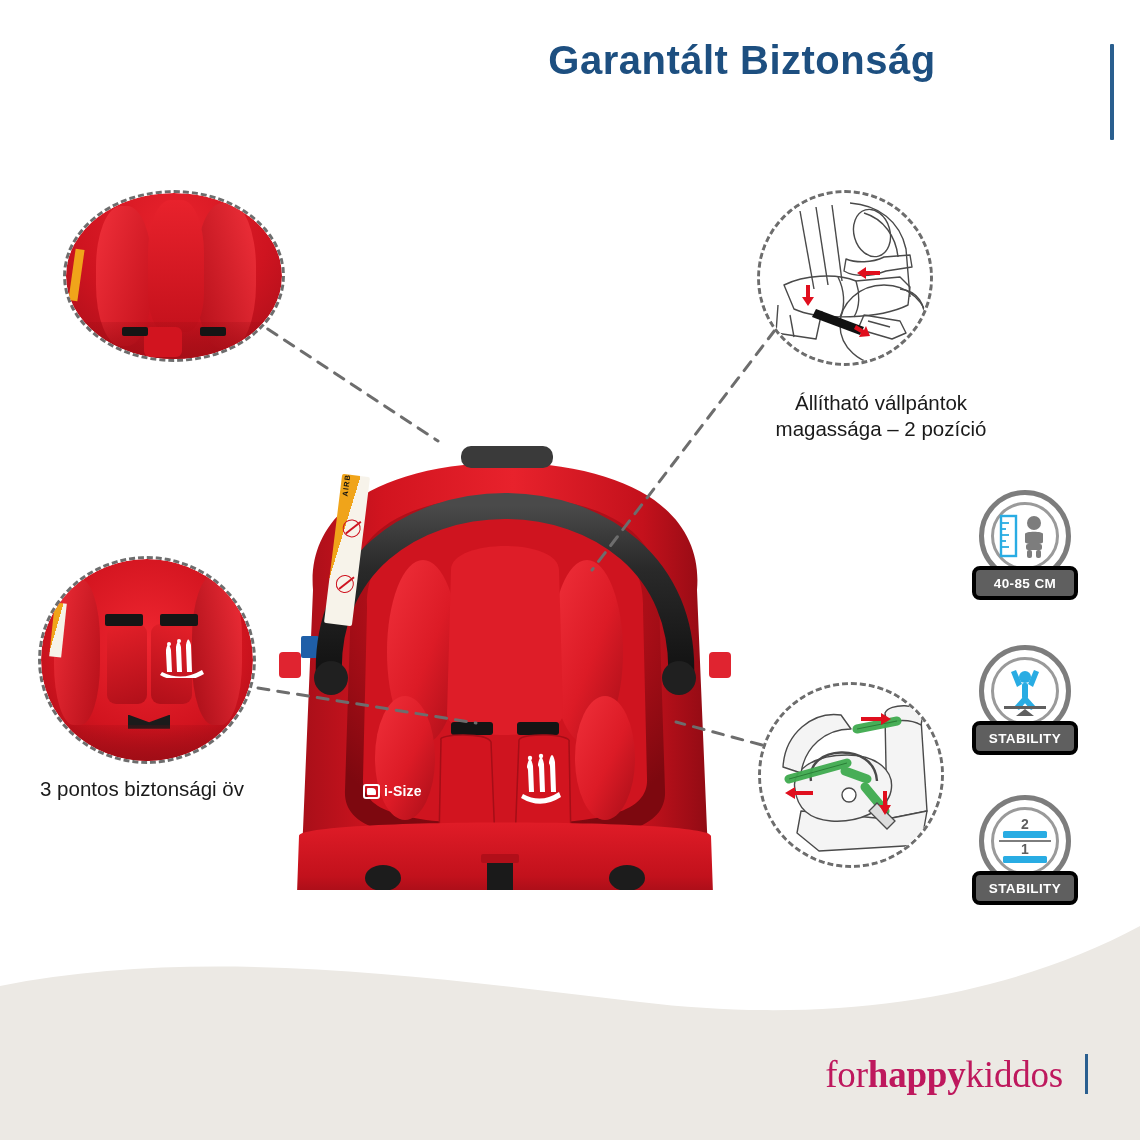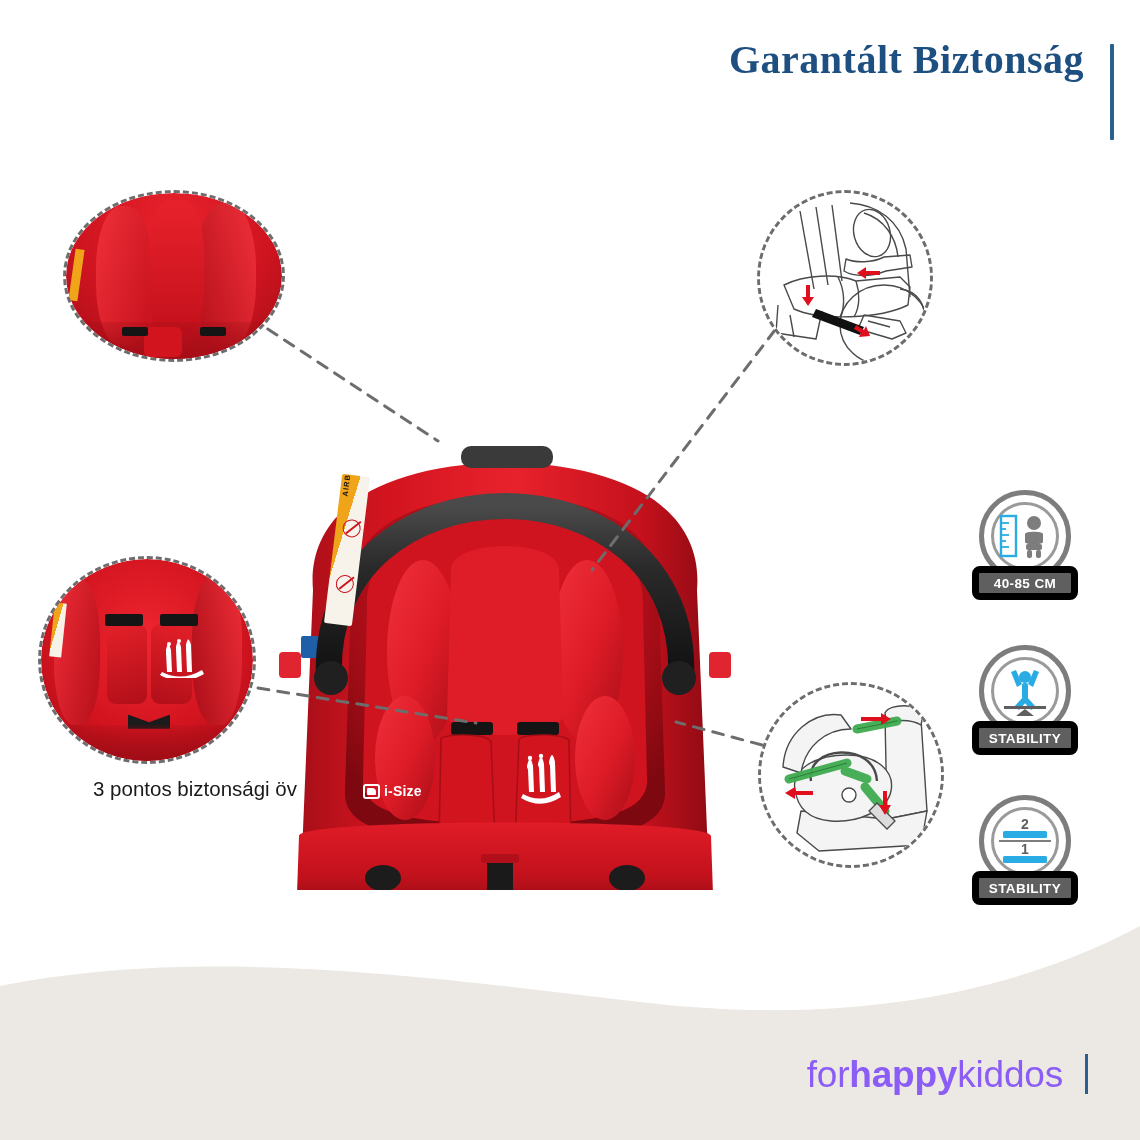--- a/index.html
+++ b/index.html
@@ -6,36 +6,36 @@
   body{
     width:1140px;height:1140px;
     background:#ffffff;
     font-family:"Liberation Sans", sans-serif;
     overflow:hidden;
     position:relative;
   }
   #stage{position:absolute;inset:0;width:1140px;height:1140px;}
 
   
-  .header{position:absolute;right:0;top:38px;width:740px;text-align:right;padding-right:56px;box-sizing:border-box;font-family:Liberation Serif, serif;}
+  .header{position:absolute;right:0;top:38px;width:740px;text-align:center;padding-right:56px;box-sizing:border-box;}
   .header .h1{
     font-size:40px;font-weight:bold;color:#1d4f80;letter-spacing:.5px;line-height:1.12;
   }
   .header .h2{
     font-size:26.5px;font-weight:normal;color:#2a5f8f;line-height:1.2;margin-top:3px;
   }
   .header-bar{
     position:absolute;right:26px;top:44px;width:4px;height:96px;background:#2a5f8f;border-radius:1px;
   }
 
   
   .footer-wave{position:absolute;left:0;bottom:0;width:1140px;height:250px;}
   .footer-logo{
     position:absolute;right:52px;bottom:44px;
-    font-size:37px;color:#8b5cf6;white-space:nowrap;letter-spacing:-0.2px;
+    font-size:37px;color:#be185d;white-space:nowrap;letter-spacing:-0.2px;font-family:Liberation Serif, serif;
   }
   .footer-logo .lite{font-weight:normal;}
   .footer-logo .bold{font-weight:bold;}
   .footer-logo .fbar{display:inline-block;width:3px;height:40px;background:#2a5f8f;vertical-align:-7px;margin-left:22px;}
 
   
   .callout{position:absolute;color:#1a1a1a;font-size:20.5px;line-height:1.28;text-align:center;}
 
   
   .bubble{position:absolute;border-radius:50%;overflow:hidden;
@@ -53,21 +53,21 @@
   .badge .ring{
     position:relative;width:92px;height:92px;margin:0 auto;border-radius:50%;
     border:5px solid #7d7d7d;background:#fff;box-sizing:border-box;
     display:flex;align-items:center;justify-content:center;
   }
   .badge .ring:after{
     content:"";position:absolute;inset:7px;border-radius:50%;border:3px solid #9a9a9a;
   }
   .badge .plate{
     position:relative;margin:-16px auto 0;width:106px;height:34px;
-    background:#5f5f5f;border:7px solid #000000;border-radius:8px;box-sizing:border-box;
+    background:#5f5f5f;border:4px solid #000000;border-radius:8px;box-sizing:border-box;
     display:flex;align-items:center;justify-content:center;
     color:#ffffff;font-size:13.5px;font-weight:bold;letter-spacing:.4px;
   }
   .badge .glyph{position:relative;z-index:2;}
 
   
   .isize{
     position:absolute;display:flex;align-items:center;gap:4px;
     color:#ffffff;font-weight:bold;font-size:14px;letter-spacing:.2px;
   }
@@ -261,20 +261,24 @@
         <path d="M56 116 L 104 134 L 100 142 L 52 124 Z" fill="#111"></path>
 
         <g fill="#e00f1e">
           <path d="M120 78 l-14 0 l0 -4 l-9 6 l9 6 l0 -4 l14 0 z"></path>
           <path d="M46 92 l0 12 l-4 0 l6 9 l6 -9 l-4 0 l0 -12 z"></path>
           <path d="M96 132 l8 5 l2 -4 l4 10 l-11 1 l2 -4 l-7 -4 z"></path>
         </g>
       </svg>
     </div>
   </div>
+  <div class="callout" style="left:726px;top:390px;width:310px;">
+    <div>Állítható vállpántok</div>
+    <div>magassága – 2 pozíció</div>
+  </div>
 
   <div class="bubble" style="left:38px;top:556px;width:218px;height:208px;">
     <div class="inner">
       <div class="photo-b"></div>
       <div style="position:absolute;left:6%;top:10%;width:22%;height:72%;border-radius:42%;
                   background:linear-gradient(100deg,#ee2d37,#b50f19);"></div>
       <div style="position:absolute;right:5%;top:8%;width:24%;height:74%;border-radius:42%;
                   background:linear-gradient(260deg,#ee2d37,#a90e18);"></div>
 
       <div style="position:absolute;left:31%;top:32%;width:19%;height:40%;border-radius:9px;
@@ -298,21 +302,21 @@
 
       <div style="position:absolute;left:41%;bottom:16%;width:20%;height:7%;background:#1b1b1b;
                   clip-path:polygon(0 0,50% 55%,100% 0,100% 100%,50% 100%,0 100%);"></div>
 
       <div style="position:absolute;left:5%;top:22%;width:12px;height:54px;
                   background:linear-gradient(100deg,#f0a41a 0 40%,#f6f2e8 40%);transform:rotate(6deg);"></div>
       <div style="position:absolute;left:0;bottom:0;width:100%;height:18%;
                   background:linear-gradient(180deg,rgba(140,8,16,.15),#a00d16);"></div>
     </div>
   </div>
-  <div class="callout" style="left:17px;top:776px;width:280px;text-align:right;">
+  <div class="callout" style="left:2px;top:776px;width:280px;">
     <div>3 pontos biztonsági öv</div>
   </div>
 
   <div class="bubble" style="left:758px;top:682px;width:186px;height:186px;">
     <div class="inner" style="background:#fff;">
       <svg width="186" height="186" viewBox="0 0 186 186">
         <g fill="#f4f4f4" stroke="#4a4a4a" stroke-width="1.4" stroke-linejoin="round">
 
           <path d="M124 30 L 160 34 L 166 126 L 126 134 Z"></path>
 

